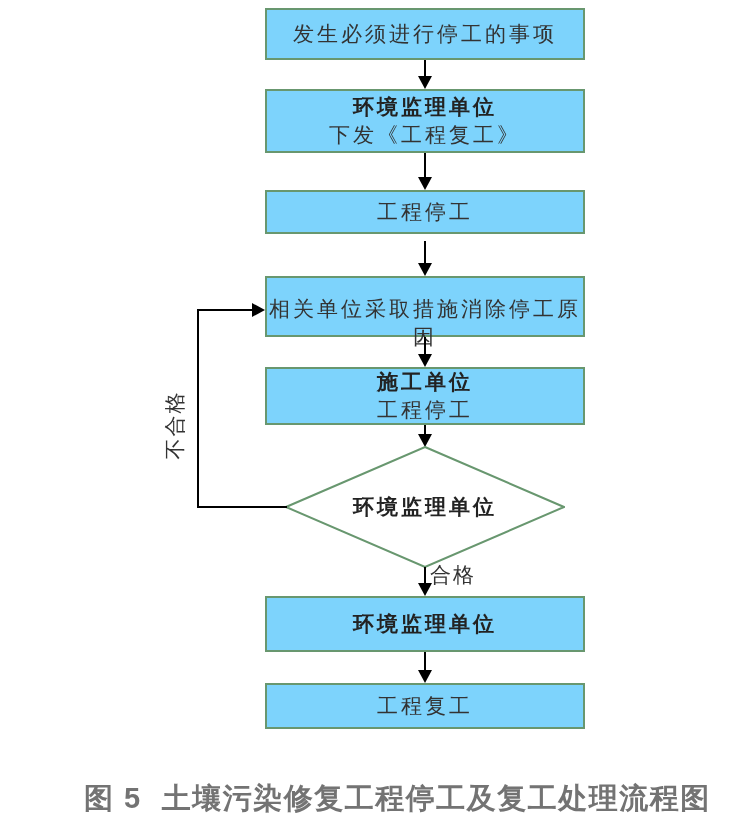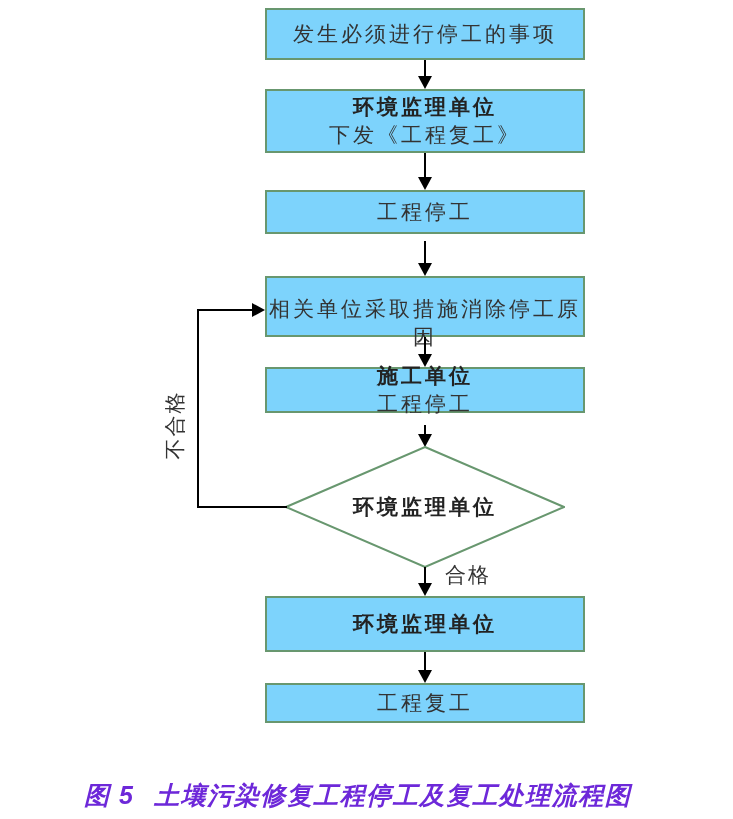--- a/index.html
+++ b/index.html
@@ -23,23 +23,23 @@
     color:var(--ink);
     font-size:21px;line-height:28px;letter-spacing:3px;
     text-align:center;
     display:flex;flex-direction:column;justify-content:center;
   }
   .node .b{font-weight:bold;color:#222222;}
   .n1{top:8px;height:52px;}
   .n2{top:89px;height:64px;}
   .n3{top:190px;height:44px;}
   .n4{top:276px;height:61px;display:block;padding-top:17px;}
-  .n5{top:367px;height:46px;}
+  .n5{top:367px;height:58px;}
   .n6{top:596px;height:56px;}
-  .n7{top:683px;height:40px;}
+  .n7{top:683px;height:46px;}
 
   
   .diamond-wrap{position:absolute;left:285px;top:446px;width:280px;height:122px;}
   .diamond-wrap svg{position:absolute;left:0;top:0;}
   .diamond-text{
     position:absolute;left:0;top:0;width:280px;height:122px;
     display:flex;flex-direction:column;justify-content:center;
     text-align:center;color:var(--ink);
     font-size:21px;line-height:28px;letter-spacing:3px;
   }
@@ -55,32 +55,31 @@
   }
   .ah-right{
     position:absolute;width:0;height:0;
     border-top:7px solid transparent;border-bottom:7px solid transparent;
     border-left:13px solid var(--line);
   }
   .v-arrow{left:424px;}
 
   
   .lbl{position:absolute;color:var(--ink);font-size:21px;letter-spacing:2px;white-space:nowrap;}
-  .lbl-pass{left:445px;top:561px;font-family:Liberation Mono, monospace;}
+  .lbl-pass{left:430px;top:561px;font-family:Liberation Mono, monospace;}
   .lbl-fail{
     left:125px;top:411px;width:100px;text-align:center;
     transform:rotate(-90deg);
   }
 
   
   .caption{
     position:absolute;left:84px;top:779px;
-    font-size:25px;font-weight:bold;color:#6d28d9;letter-spacing:1.5px;
+    font-size:29px;font-weight:bold;color:#737373;letter-spacing:1.5px;
     white-space:nowrap;
-    font-style:italic;
   }
   .caption .fig-label{margin-right:20px;}
 </style>
 </head>
 <body>
 
 <div class="canvas">
 
   <div class="node n1">
     <span>发生必须进行停工的事项</span>

